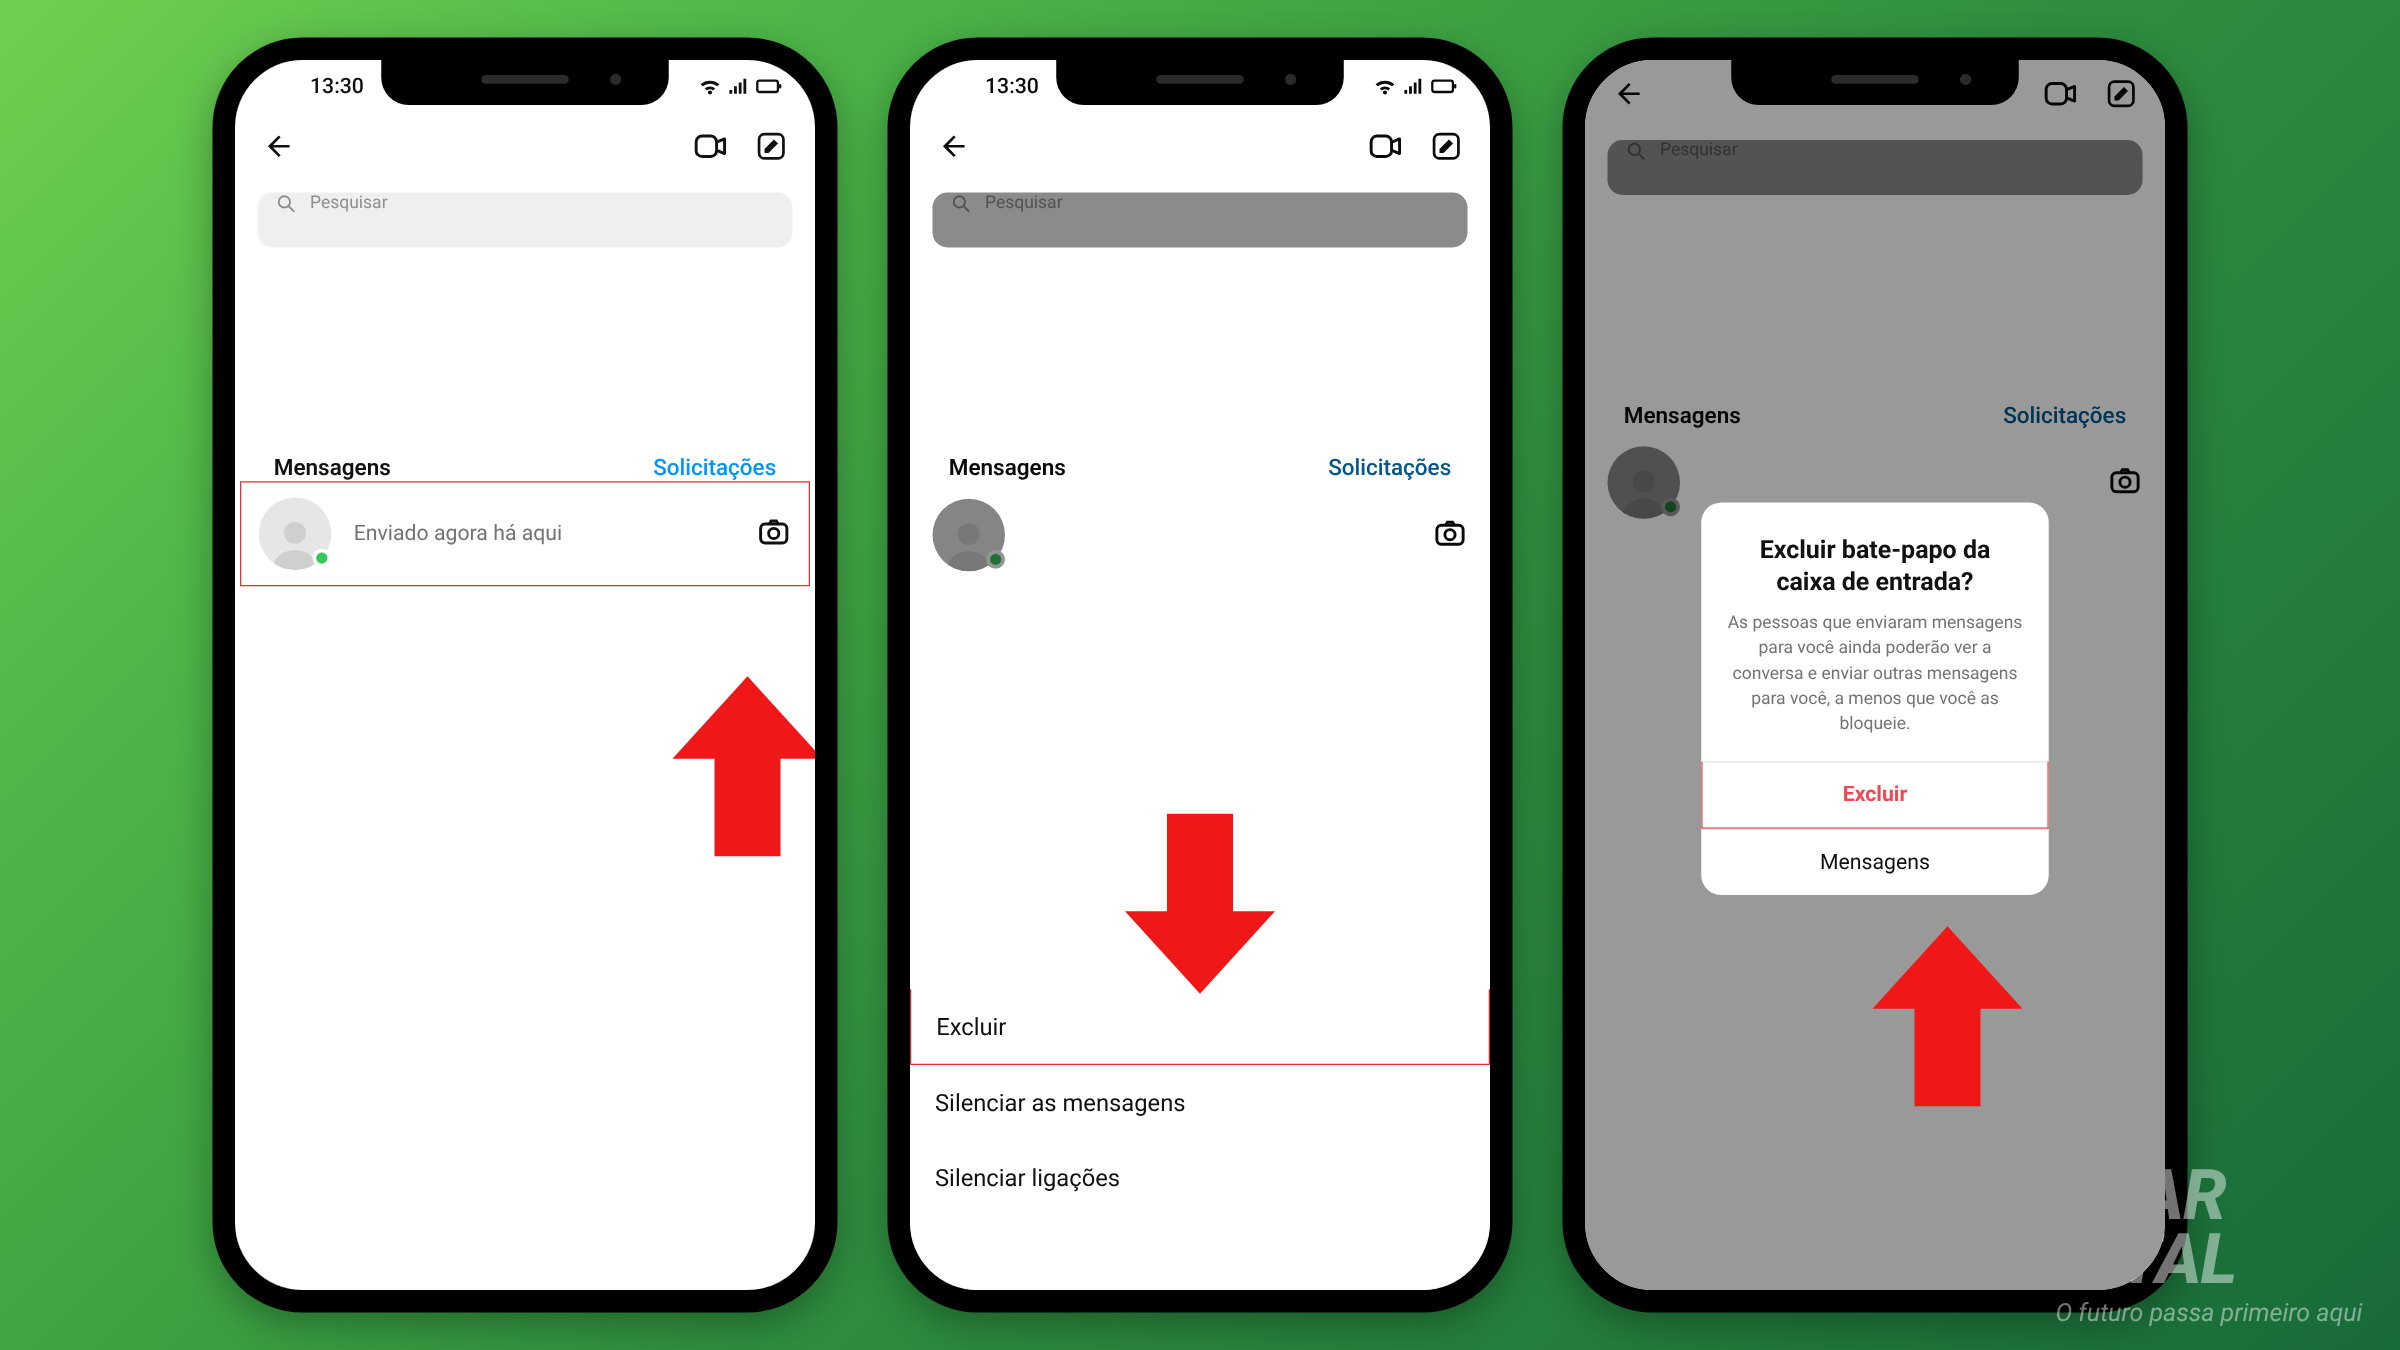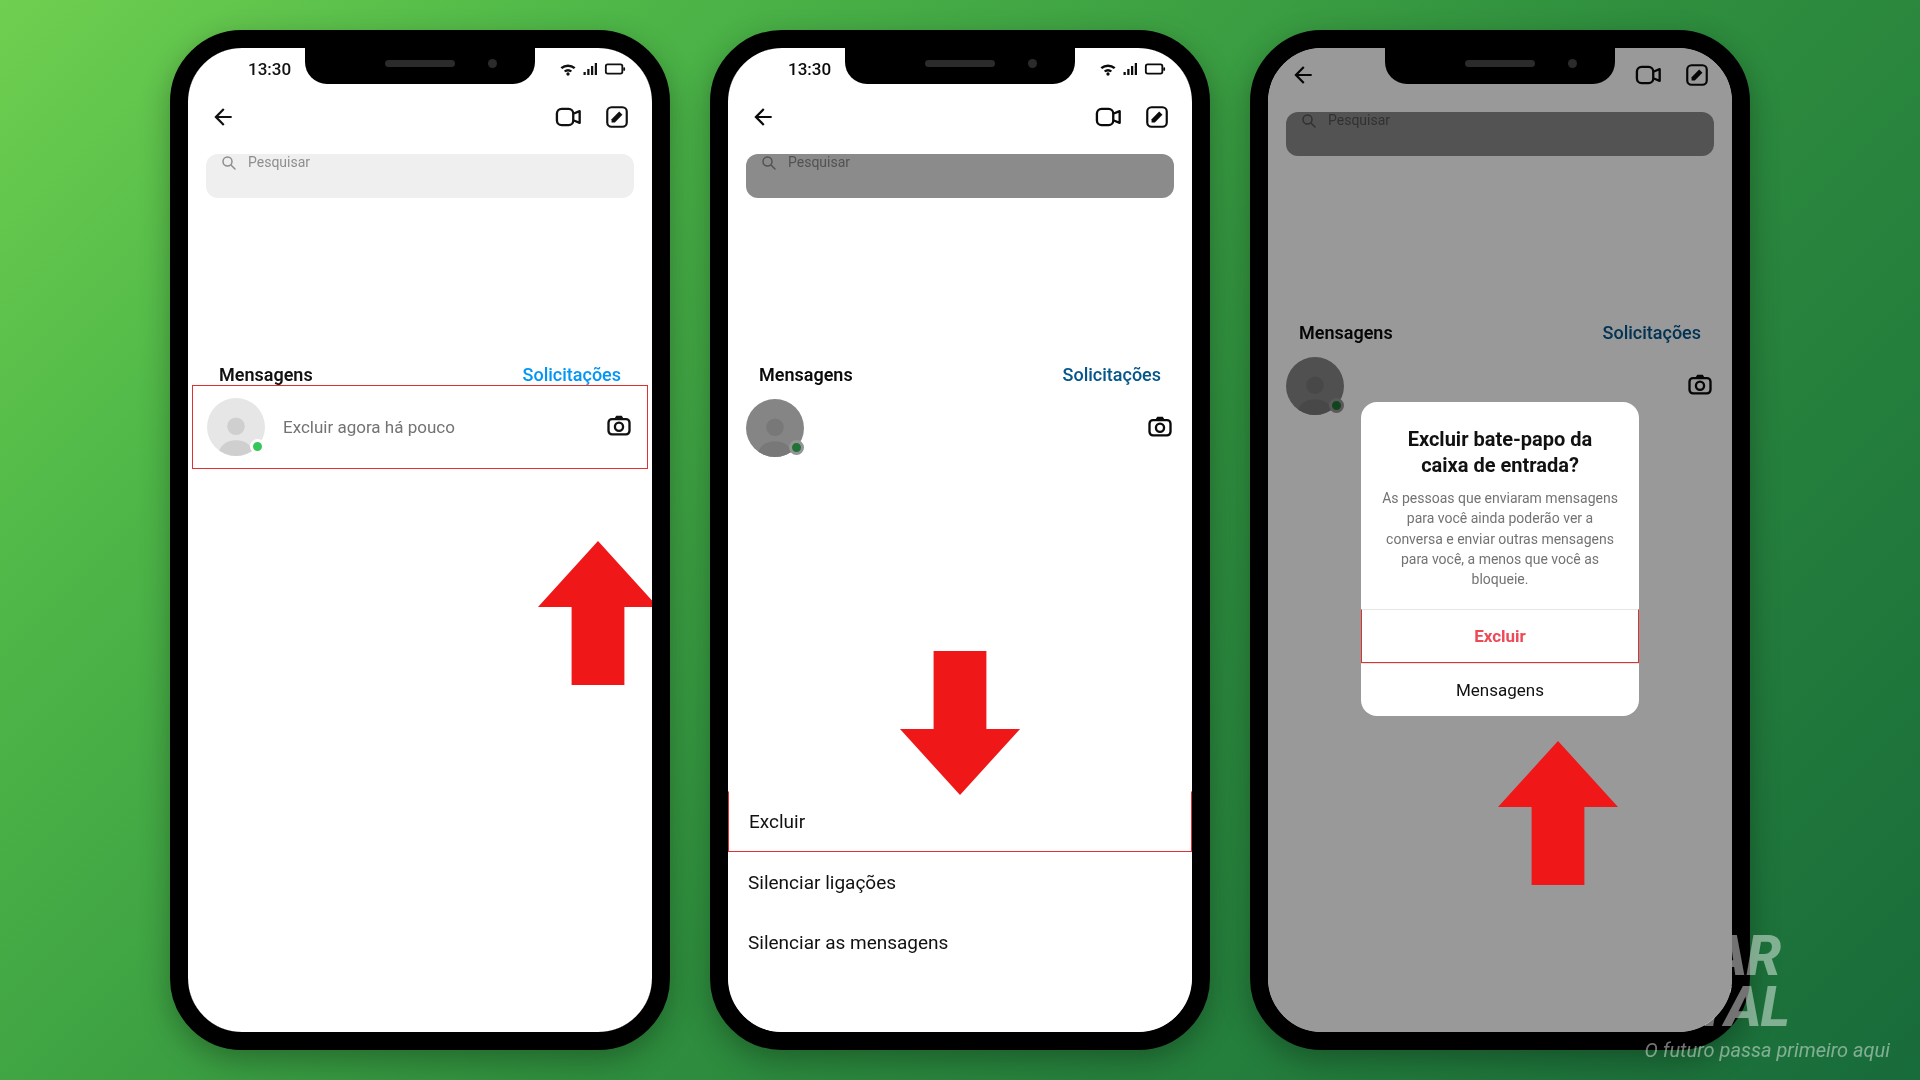--- a/index.html
+++ b/index.html
@@ -371,21 +371,21 @@
 
     <div class="convo red-box">
       <div class="avatar-wrap">
         <div class="avatar">
             <svg viewBox="0 0 24 24">
               <use href="#ic-person"></use>
             </svg>
           </div>
         <span class="online-dot"></span>
       </div>
-      <div class="text">Excluir agora há pouco</div>
+      <div class="text">Enviado agora há aqui</div>
       <span class="cam"><svg width="28" height="28" viewBox="0 0 24 24" color="#111">
             <use href="#ic-camera"></use>
           </svg></span>
     </div>
 
     <div class="arrow" style="left:350px; top:490px;">
       <svg viewBox="0 0 100 120" fill="#ef1717">
           <use href="#arrow-up"></use>
         </svg>
     </div>
@@ -454,22 +454,22 @@
         </div>
         <div class="text"></div>
         <span class="cam"><svg width="28" height="28" viewBox="0 0 24 24" color="#111">
               <use href="#ic-camera"></use>
             </svg></span>
       </div>
     </div>
 
     <div class="sheet">
       <div class="sheet-item red-box">Excluir</div>
+      <div class="sheet-item">Silenciar as mensagens</div>
       <div class="sheet-item">Silenciar ligações</div>
-      <div class="sheet-item">Silenciar as mensagens</div>
     </div>
 
     <div class="arrow" style="left:880px; top:600px; left:auto;"></div>
     <div class="arrow" style="left:172px; top:600px;">
       <svg viewBox="0 0 100 120" fill="#ef1717">
           <use href="#arrow-down"></use>
         </svg>
     </div>
 
   </div>

